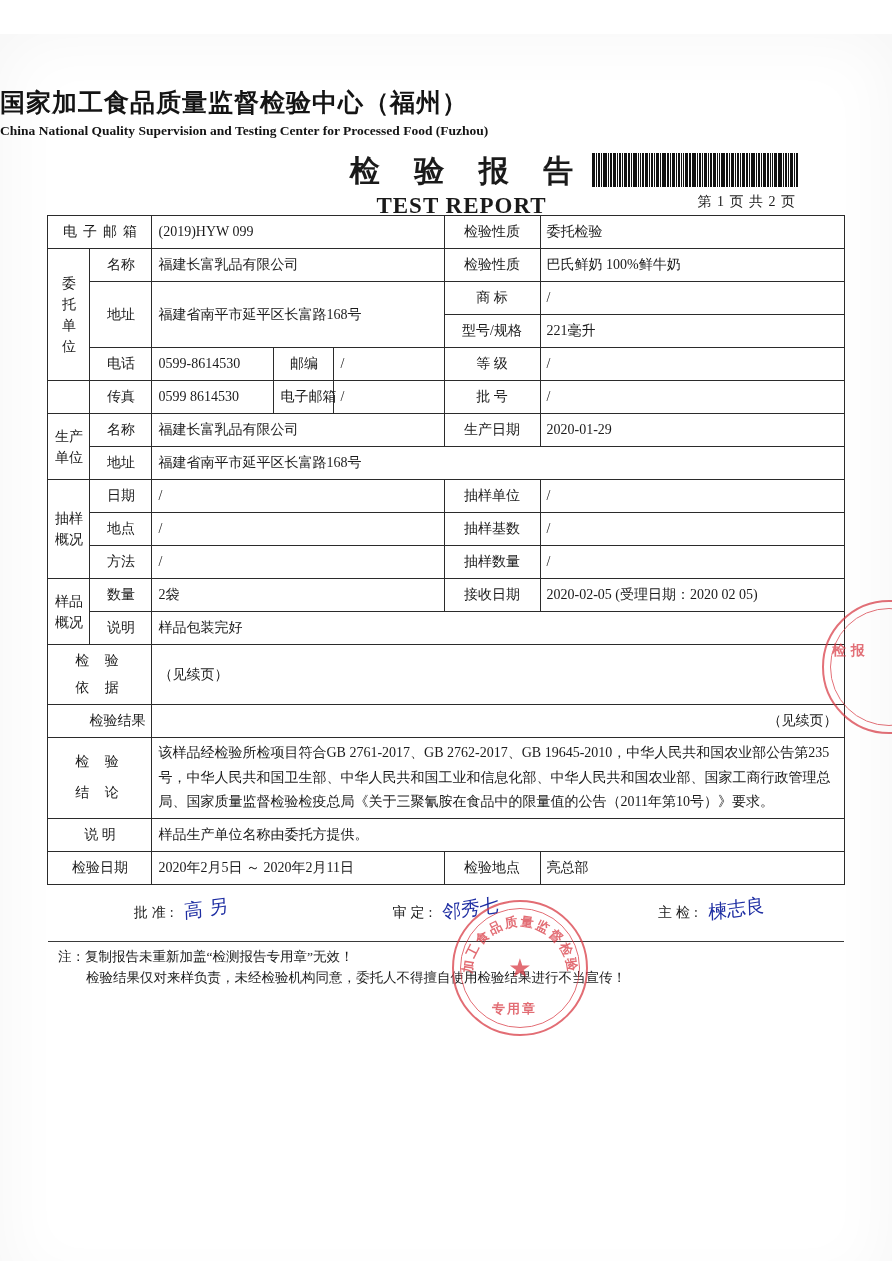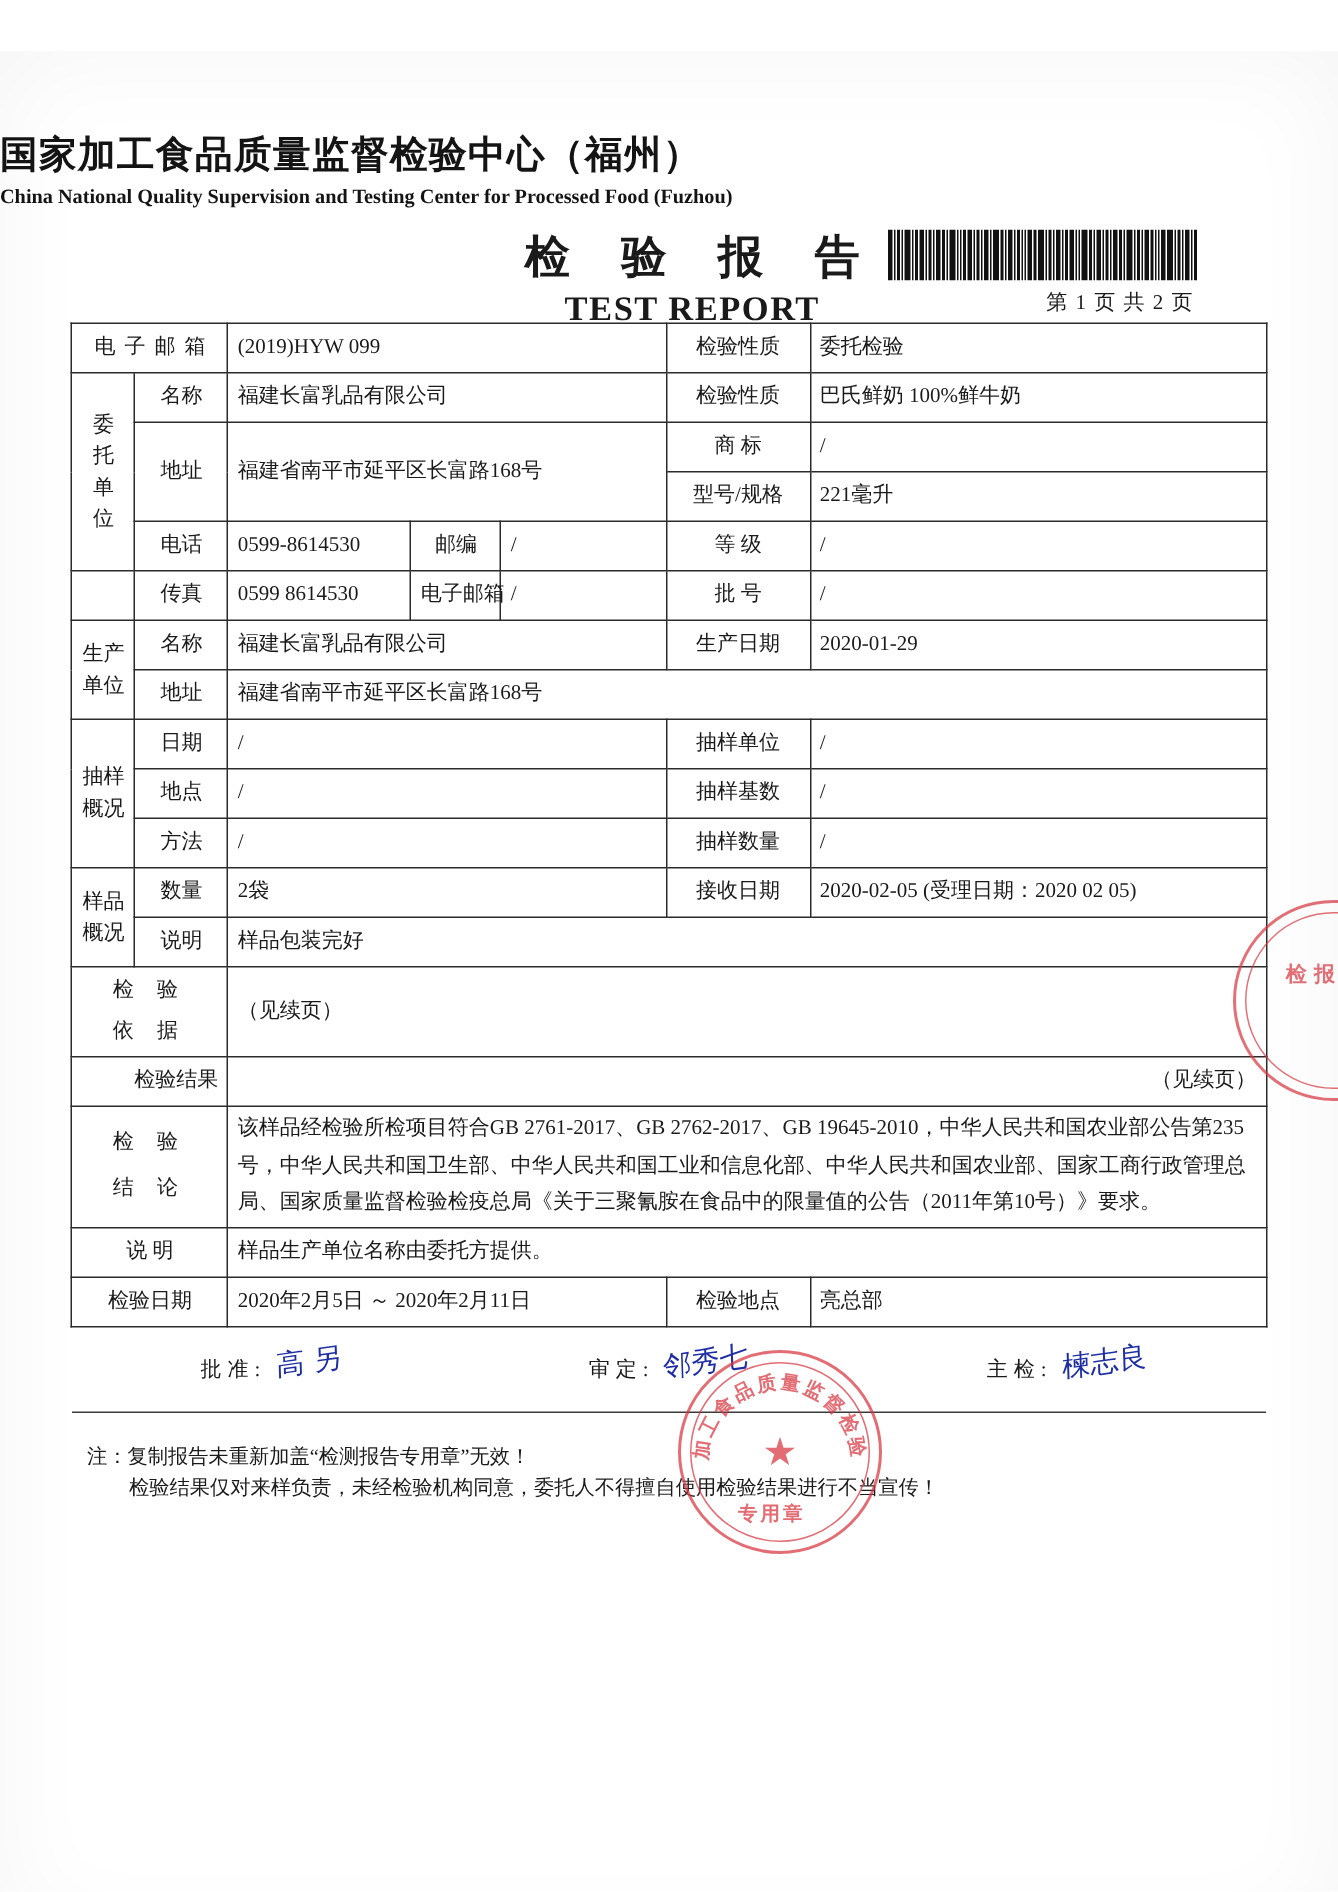--- a/index.html
+++ b/index.html
@@ -174,21 +174,21 @@
 
   
   .footer {
     width: 796px;
     margin: 4px auto 0 auto;
     border-top: 1px solid #3a3a3a;
     padding-top: 6px;
     font-size: 13.5px;
     color: #1a1a1a;
   }
-  .footer .l1 { padding-left: 10px; margin-top: 14px; }
+  .footer .l1 { padding-left: 10px; }
   .footer .l2 { padding-left: 38px; margin-top: 3px; }
 
   
   .stamp {
     position: absolute;
     border: 2.5px solid #d8353f;
     border-radius: 50%;
     color: #d8353f;
     opacity: .72;
     pointer-events: none;
@@ -254,21 +254,21 @@
   }
   .stamp-edge .etxt {
     position: absolute;
     left: 8px;
     top: 40px;
     width: 58px;
     font-family: "DejaVu Serif", serif;
     font-size: 14px;
     font-weight: bold;
     line-height: 1.15;
-    text-align: right;
+    text-align: left;
   }
 
   .scan-tint {
     position: absolute;
     inset: 0;
     pointer-events: none;
     box-shadow: inset 0 0 70px rgba(0,0,0,0.045);
   }
 </style>
 </head>

